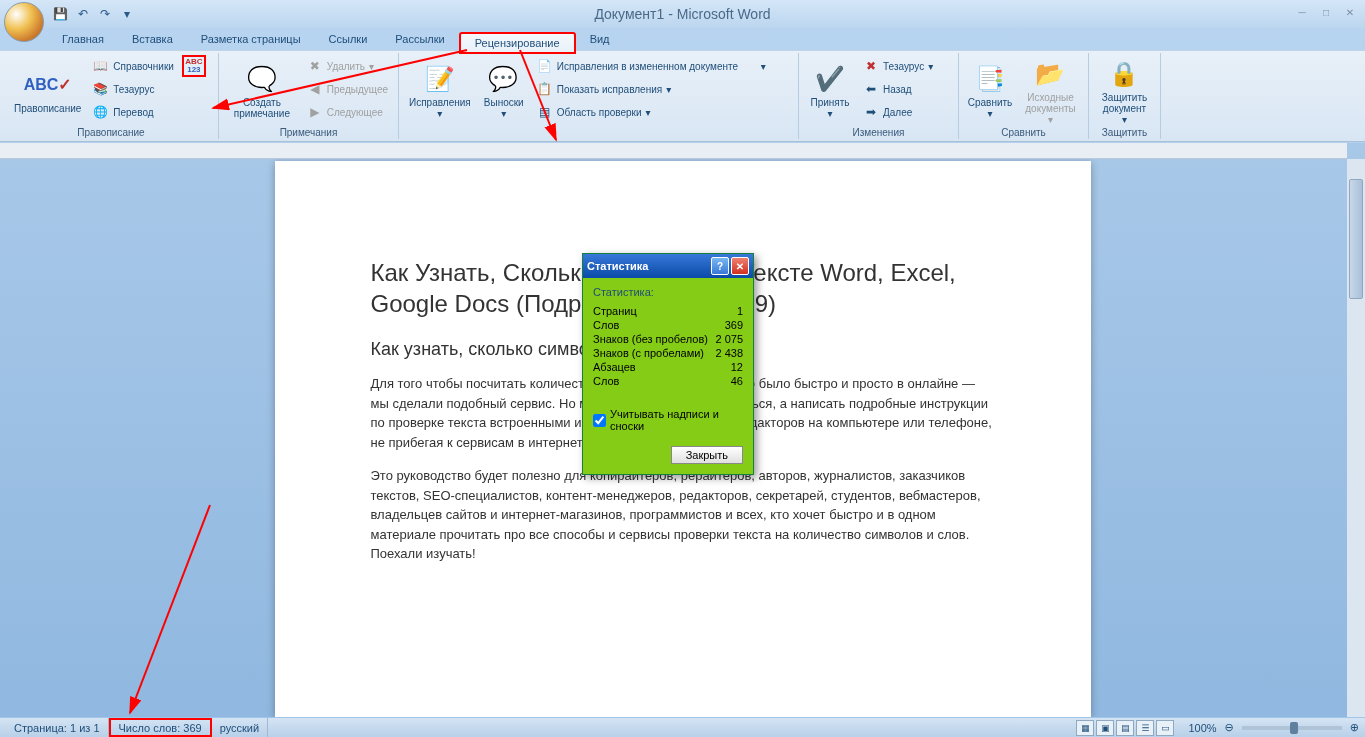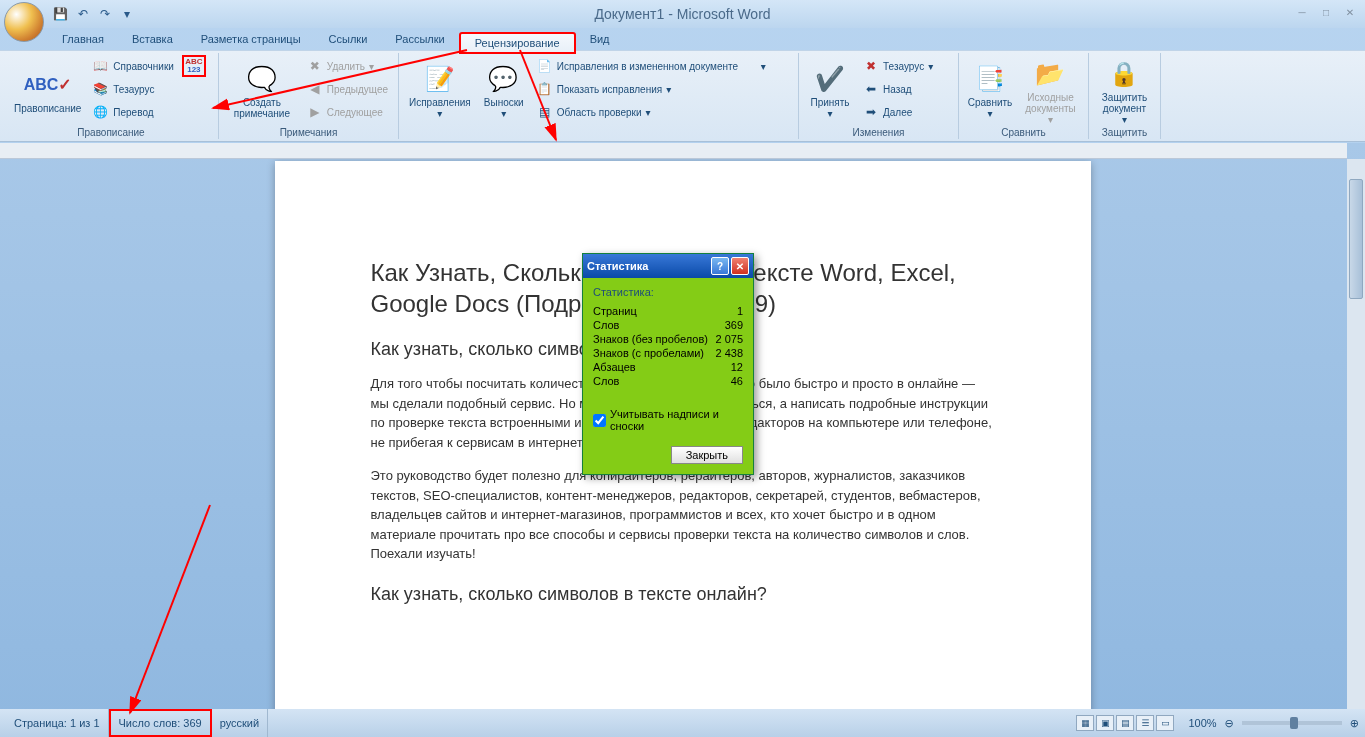--- a/index.html
+++ b/index.html
@@ -52,21 +52,21 @@
 .dlg-close { background: linear-gradient(to bottom, #f08070, #d03020); color: white; }
 .dialog-body { padding: 8px 10px; }
 .dialog-section-title { color: #1f4e79; margin-bottom: 6px; }
 .stat-row { display: flex; justify-content: space-between; padding: 1px 0; }
 .dialog-check { display: flex; align-items: center; gap: 4px; margin-top: 20px; }
 .dialog-check input { width: 13px; height: 13px; }
 .dialog-footer { display: flex; justify-content: flex-end; padding: 6px 10px 10px; }
 .dialog-footer button { padding: 2px 14px; font-size: 11px; border: 1px solid #888; background: linear-gradient(to bottom, #fff, #e0e0e0); border-radius: 0; }
 
 
-.status-bar { position: absolute; bottom: 0; left: 0; right: 0; height: 28px; background: linear-gradient(to bottom, #d4e4f4, #b8d0e8); display: flex; align-items: center; font-size: 11px; color: #1f4e79; padding: 0 6px; }
+.status-bar { position: absolute; bottom: 0; left: 0; right: 0; height: 19px; background: linear-gradient(to bottom, #d4e4f4, #b8d0e8); display: flex; align-items: center; font-size: 11px; color: #1f4e79; padding: 0 6px; }
 .status-item { padding: 0 8px; border-right: 1px solid #a0b8d0; height: 100%; display: flex; align-items: center; }
 .status-right { margin-left: auto; display: flex; align-items: center; gap: 2px; }
 .view-btn { width: 18px; height: 16px; border: 1px solid #90a8c0; background: #e8f0f8; display: inline-flex; align-items: center; justify-content: center; font-size: 9px; }
 .zoom-slider { width: 100px; height: 4px; background: #b0c4d8; margin: 0 6px; position: relative; }
 .zoom-thumb { position: absolute; left: 48px; top: -4px; width: 8px; height: 12px; background: #6080a0; border-radius: 2px; }
 
 
 .arrow { position: absolute; z-index: 50; pointer-events: none; }
 </style>
 </head>
@@ -223,21 +223,20 @@
   </div>
 </div>
 
 <div class="doc-area">
   <div class="ruler-h"></div>
   <div class="page">
     <h1>Как Узнать, Сколько Символов в Тексте Word, Excel, Google Docs (Подробный гайд 2019)</h1>
     <h2>Как узнать, сколько символов в тексте Word?</h2>
     <p>Для того чтобы посчитать количество символов в тексте можно было быстро и просто в онлайне — мы сделали подобный сервис. Но мы решили не останавливаться, а написать подробные инструкции по проверке текста встроенными инструментами текстовых редакторов на компьютере или телефоне, не прибегая к сервисам в интернете.</p>
     <p>Это руководство будет полезно для копирайтеров, рерайтеров, авторов, журналистов, заказчиков текстов, SEO-специалистов, контент-менеджеров, редакторов, секретарей, студентов, вебмастеров, владельцев сайтов и интернет-магазинов, программистов и всех, кто хочет быстро и в одном материале прочитать про все способы и сервисы проверки текста на количество символов и слов. Поехали изучать!</p>
-    <h2>Как узнать, сколько символов в тексте онлайн?</h2>
   </div>
   <div class="scroll-v">
     <div class="scroll-thumb"></div>
   </div>
 </div>
 
 <div class="dialog">
   <div class="dialog-title">
     <span>Статистика</span>
     <div class="dialog-title-btns">

